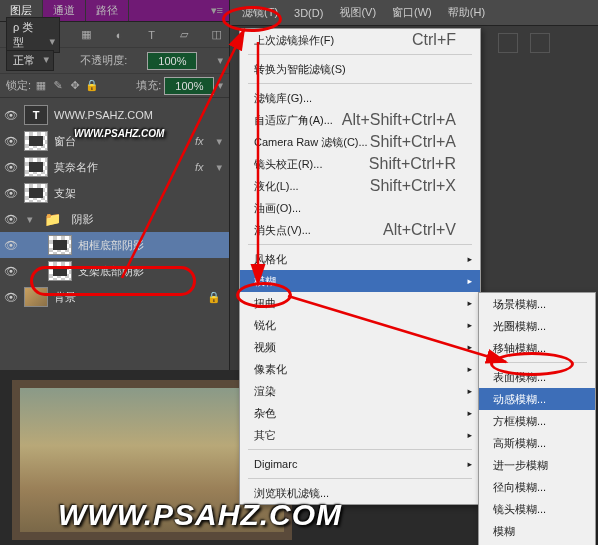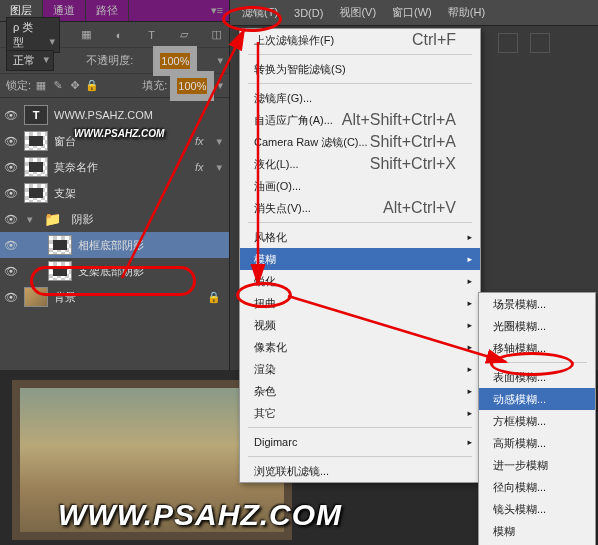--- a/index.html
+++ b/index.html
@@ -8,21 +8,21 @@
 .menu-btn{padding:4px 8px;color:#ccc;cursor:pointer}
 .panel-left{position:absolute;top:0;left:0;width:230px;height:370px;background:#454545;border-right:1px solid #222}
 .tab-row{height:22px;background:#701a75;display:flex;align-items:center;border-bottom:1px solid #222}
 .tab{padding:3px 10px;color:#bbb;border-right:1px solid #333}
 .tab.active{background:#454545;color:#eee}
 .tab-icon{margin-left:auto;padding:0 6px;color:#999}
 .ctrl-row{height:26px;display:flex;align-items:center;padding:0 6px;gap:20px;border-bottom:1px solid #3a3a3a}
 .sel{background:#333;color:#ddd;border:1px solid #222;padding:2px 18px 2px 6px;position:relative}
 .sel::after{content:"▾";position:absolute;right:4px;color:#999}
 .lbl{color:#bbb;margin-left:auto}
-.val{color:#ddd;padding:2px 1px;background:#a16207;border:7px solid #a3a3a3}
+.val{color:#ddd;padding:2px 10px;background:#14532d;border:1px solid #a3a3a3}
 .lock-row{height:24px;display:flex;align-items:center;padding:0 6px;gap:3px;color:#bbb;border-bottom:1px solid #333}
 .lock-ic{width:14px;height:14px;display:inline-flex;align-items:center;justify-content:center;color:#aaa}
 .layers{padding-top:4px}
 .layer{height:26px;display:flex;align-items:center;padding:0 4px;gap:6px}
 .layer.sel-row{background:#5b7aa8}
 .eye{width:14px;color:#ccc}
 .thumb{width:24px;height:20px;background:#666;border:1px solid #888;flex-shrink:0}
 .thumb-t{background:#333;color:#fff;display:flex;align-items:center;justify-content:center;font-weight:bold}
 .thumb-checker{background:repeating-conic-gradient(#ccc 0 25%,#fff 0 50%) 0 0/8px 8px;position:relative}
 .thumb-checker::after{content:"";position:absolute;left:4px;top:4px;right:4px;bottom:4px;background:#333}
@@ -164,42 +164,46 @@
     </div>
     <div class="dd-item">
       <span>自适应广角(A)...</span>
       <span class="dd-short">Alt+Shift+Ctrl+A</span>
     </div>
     <div class="dd-item">
       <span>Camera Raw 滤镜(C)...</span>
       <span class="dd-short">Shift+Ctrl+A</span>
     </div>
     <div class="dd-item">
+      <span>镜头校正(R)...</span>
+      <span class="dd-short">Shift+Ctrl+R</span>
+    </div>
+    <div class="dd-item">
       <span>液化(L)...</span>
       <span class="dd-short">Shift+Ctrl+X</span>
     </div>
     <div class="dd-item">
       <span>油画(O)...</span>
     </div>
     <div class="dd-item">
       <span>消失点(V)...</span>
       <span class="dd-short">Alt+Ctrl+V</span>
     </div>
     <div class="dd-sep"></div>
     <div class="dd-item dd-sub">
       <span>风格化</span>
     </div>
     <div class="dd-item dd-sub hi">
       <span>模糊</span>
     </div>
     <div class="dd-item dd-sub">
+      <span>扭曲</span>
+    </div>
+    <div class="dd-item dd-sub">
       <span>锐化</span>
-    </div>
-    <div class="dd-item dd-sub">
-      <span>扭曲</span>
     </div>
     <div class="dd-item dd-sub">
       <span>视频</span>
     </div>
     <div class="dd-item dd-sub">
       <span>像素化</span>
     </div>
     <div class="dd-item dd-sub">
       <span>渲染</span>
     </div>

